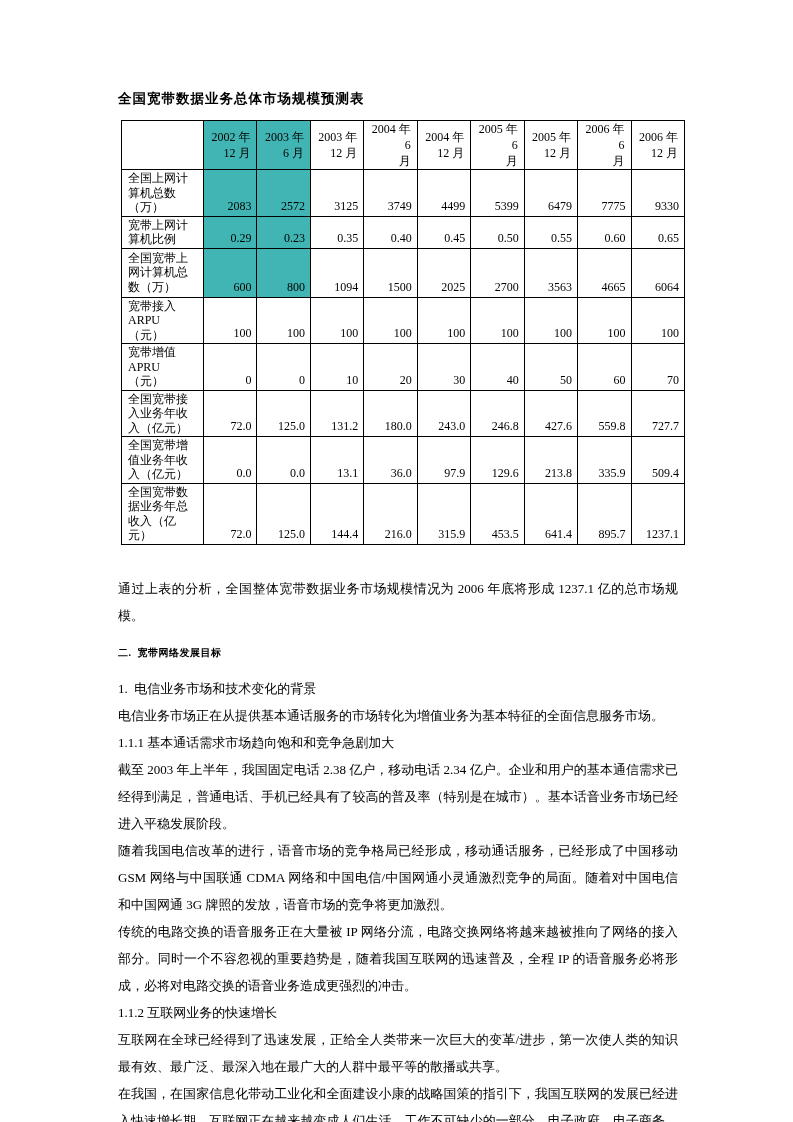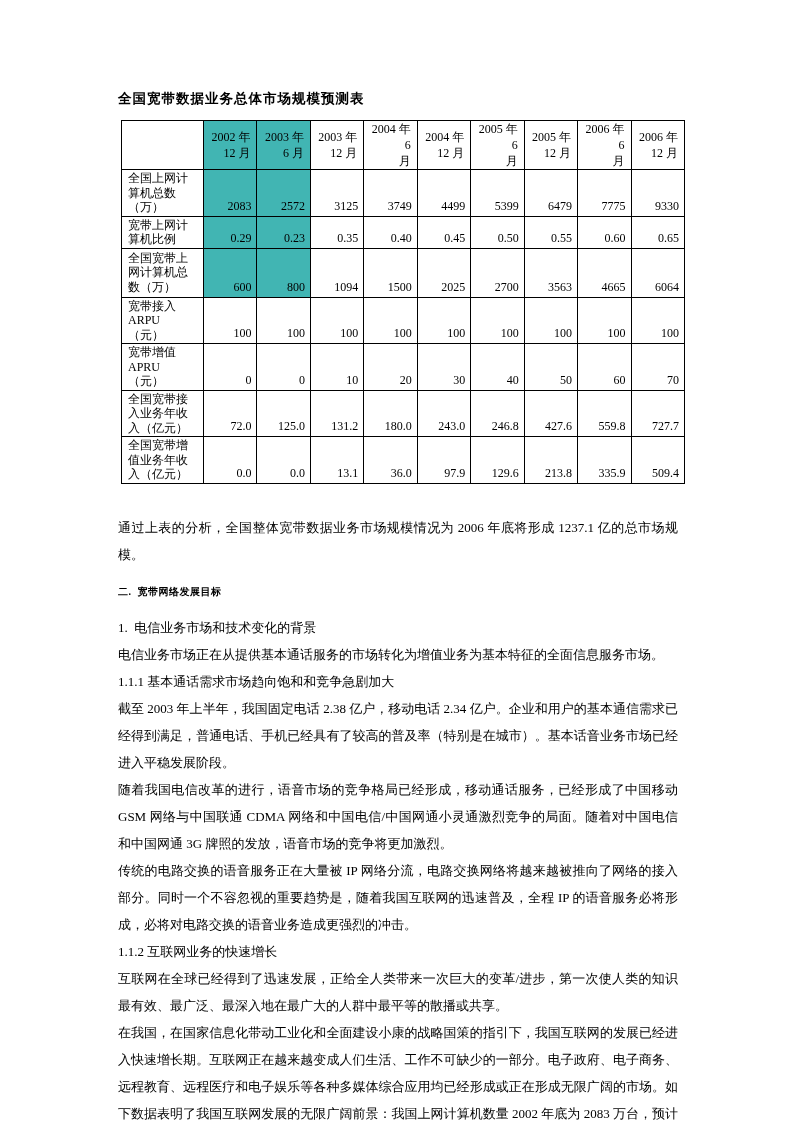--- a/index.html
+++ b/index.html
@@ -161,20 +161,32 @@
           <td class="val">0.0</td>
           <td class="val">0.0</td>
           <td class="val">13.1</td>
           <td class="val">36.0</td>
           <td class="val">97.9</td>
           <td class="val">129.6</td>
           <td class="val">213.8</td>
           <td class="val">335.9</td>
           <td class="val">509.4</td>
         </tr>
+        <tr>
+          <th class="row-label">全国宽带数据业务年总收入（亿元）</th>
+          <td class="val">72.0</td>
+          <td class="val">125.0</td>
+          <td class="val">144.4</td>
+          <td class="val">216.0</td>
+          <td class="val">315.9</td>
+          <td class="val">453.5</td>
+          <td class="val">641.4</td>
+          <td class="val">895.7</td>
+          <td class="val">1237.1</td>
+        </tr>
       </tbody>
   </table>
 
   <div>
       <p class="para first">通过上表的分析，全国整体宽带数据业务市场规模情况为 2006 年底将形成 1237.1 亿的总市场规模。</p>
       <p class="heading">二.  宽带网络发展目标</p>
       <p class="para">1.  电信业务市场和技术变化的背景</p>
       <p class="para">电信业务市场正在从提供基本通话服务的市场转化为增值业务为基本特征的全面信息服务市场。</p>
       <p class="para">1.1.1 基本通话需求市场趋向饱和和竞争急剧加大</p>
       <p class="para">截至 2003 年上半年，我国固定电话 2.38 亿户，移动电话 2.34 亿户。企业和用户的基本通信需求已经得到满足，普通电话、手机已经具有了较高的普及率（特别是在城市）。基本话音业务市场已经进入平稳发展阶段。</p>

